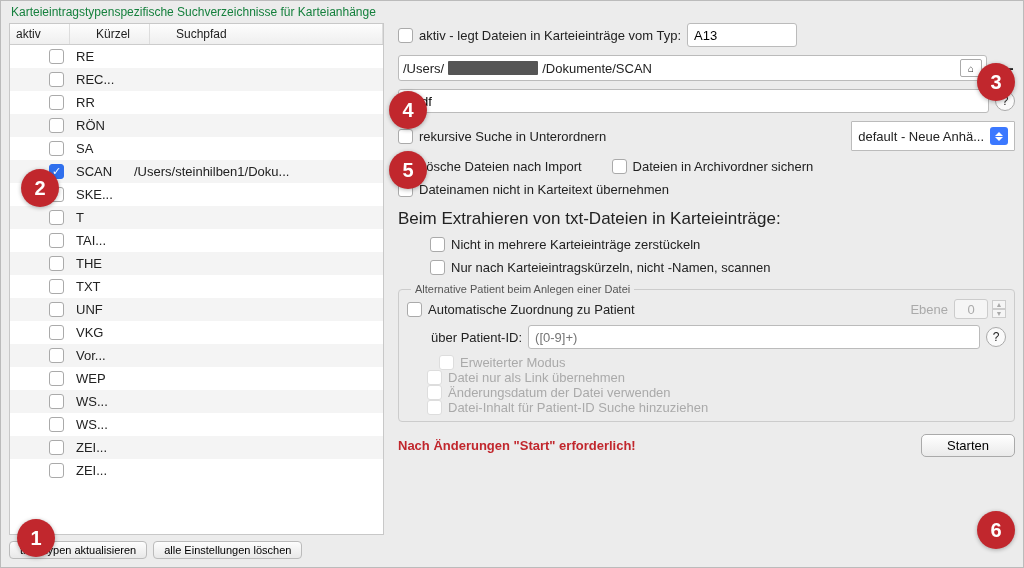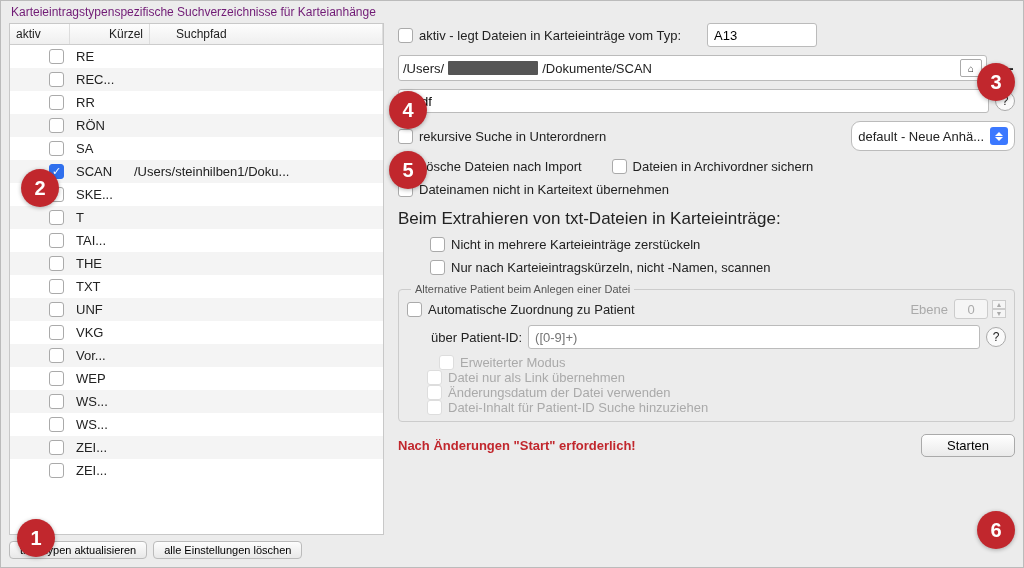--- a/index.html
+++ b/index.html
@@ -16,21 +16,21 @@
   width: 1024px;
   height: 568px;
   background: #ececec;
   border: 1px solid #bbb;
   position: relative;
 }
 .title-bar {
   height: 22px;
   padding: 4px 10px;
   font-size: 12px;
-  color: #701a75;
+  color: #15803d;
 }
 .content {
   display: flex;
   height: calc(100% - 22px);
   padding: 0 8px 8px 8px;
 }
 .left-pane {
   width: 375px;
   display: flex;
   flex-direction: column;
@@ -46,21 +46,21 @@
   background: linear-gradient(#fdfdfd,#efefef);
   border-bottom: 1px solid #ccc;
   font-size: 12px;
   gap: 20px;
 }
 .table-head div {
   padding: 3px 6px;
   border-right: 1px solid #ddd;
 }
 .col-aktiv { width: 60px; }
-.col-kurz { width: 60px; text-align: right; }
+.col-kurz { width: 60px; }
 .col-path { flex: 1; }
 .table-body { display: block; }
 .row {
   display: flex;
   align-items: center;
   height: 23px;
   border-bottom: 0;
 }
 .row:nth-child(even) { background: #f4f4f4; }
 .row .cell-aktiv { width: 60px; display:flex; justify-content:flex-end; padding-right:6px;}
@@ -116,21 +116,21 @@
 .minus-icon {
   width:22px; height:20px; display:flex; align-items:center; justify-content:center;
   font-size:18px; font-weight:bold;
 }
 .help-icon {
   width:20px; height:20px; border:1px solid #aaa; border-radius:50%;
   display:flex; align-items:center; justify-content:center; font-size:12px;
   background:#fafafa;
 }
 .select-mac {
-  background:#fff; border:1px solid #bbb; border-radius:9px;
+  background:#fff; border:1px solid #bbb; border-radius:1px;
   padding:14px 6px; display:flex; align-items:center; gap:6px; height:24px;
 }
 .select-arrows {
   width:18px; height:18px; background:#3b78ff; border-radius:3px;
   display:flex; flex-direction:column; align-items:center; justify-content:center;
 }
 .select-arrows span {
   width:0; height:0; border-left:4px solid transparent; border-right:4px solid transparent;
 }
 .select-arrows .up { border-bottom:4px solid #fff; margin-bottom:1px;}
@@ -323,21 +323,21 @@
         <button class="mac-btn">tragstypen aktualisieren</button>
         <button class="mac-btn">alle Einstellungen löschen</button>
       </div>
     </div>
 
     <div class="right-pane">
 
       <div class="line">
         <span class="mac-check"></span>
         <span>aktiv - legt Dateien in Karteieinträge vom Typ:</span>
-        <input class="text-input" style="width: 110px; margin-left: 20px;" value="A13">
+        <input class="text-input" style="width: 110px; margin-left: 0;" value="A13">
       </div>
 
       <div class="line">
         <div class="path-input">
           <span class="segment">/Users/</span>
           <span class="redact"></span>
           <span class="segment">/Dokumente/SCAN</span>
           <span style="flex:1"></span>
           <span class="finder-icon">⌂</span>
         </div>

